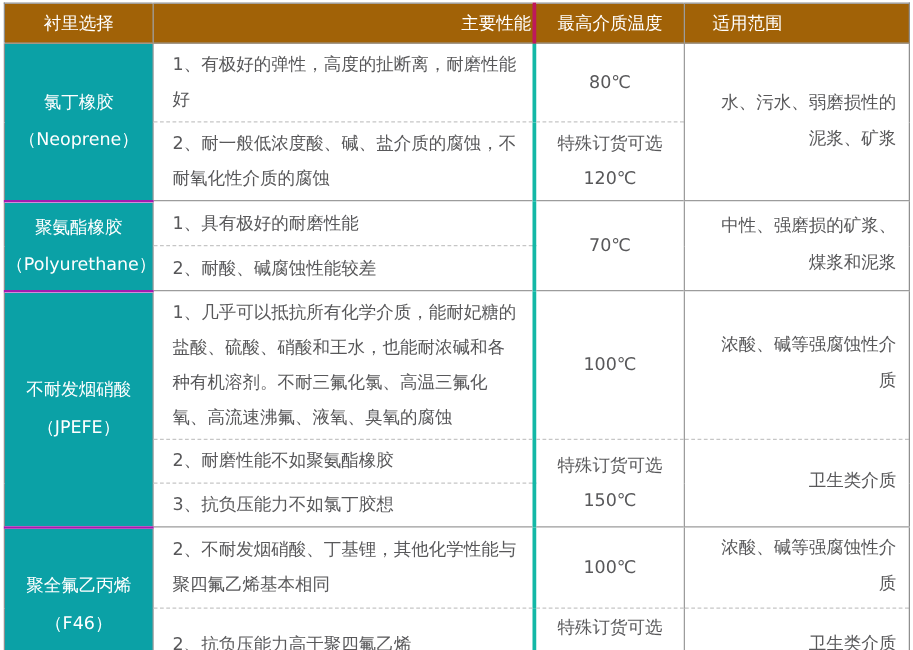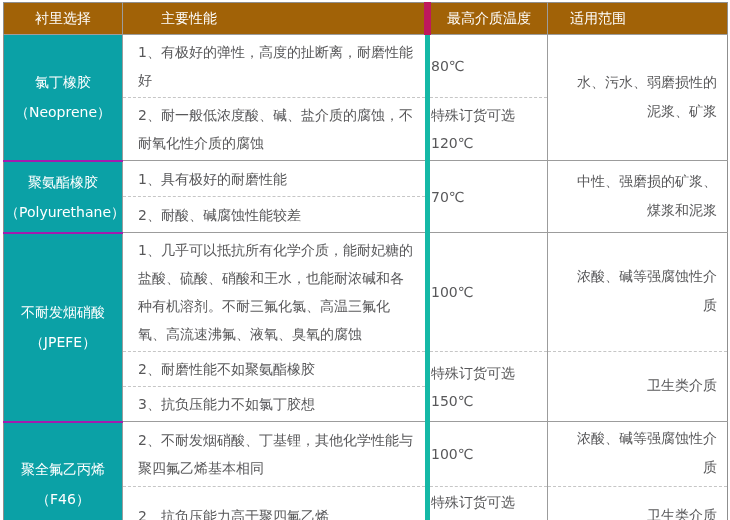--- a/index.html
+++ b/index.html
@@ -19,22 +19,22 @@
   }
   th {
     background: #a16207;
     color: #ffffff;
     font-weight: normal;
     font-size: 14px;
     height: 32px;
     vertical-align: middle;
   }
   th.c1 { text-align: center; }
-  th.c2 { text-align: left; padding-left: 38px; border-left: 1px solid #9c9c9c; }
-  th.c3 { text-align: center; border-left: 7px solid #be185d; }
+  th.c2 { text-align: right; padding-left: 38px; border-left: 1px solid #9c9c9c; }
+  th.c3 { text-align: center; border-left: 3px solid #be185d; }
   th.c4 { text-align: left; padding-left: 22px; border-left: 1px solid #9c9c9c; margin-top: 12px; }
   td {
     font-size: 14px;
     color: #58585a;
     vertical-align: middle;
     overflow: hidden;
   }
   td.mat {
     background: #0ba1a6;
     color: #ffffff;
@@ -43,23 +43,23 @@
     font-size: 14px;
     margin-top: 16px;
   }
   td.perf {
     text-align: left;
     padding: 3px 10px 3px 15px;
     line-height: 28px;
     border-left: 1px solid #9c9c9c;
   }
   td.temp {
-    text-align: left;
+    text-align: center;
     line-height: 28px;
-    border-left: 5px solid #14b8a6;
+    border-left: 3px solid #14b8a6;
     margin-top: 16px;
   }
   td.app {
     text-align: right;
     padding: 3px 10px 3px 22px;
     line-height: 29px;
     border-left: 1px solid #9c9c9c;
     font-family: Liberation Mono, monospace;
   }
   .solid-top { border-top: 1px solid #9c9c9c; }

